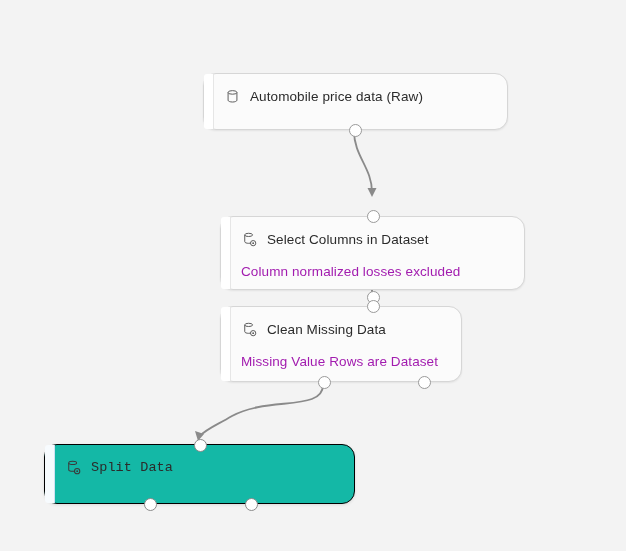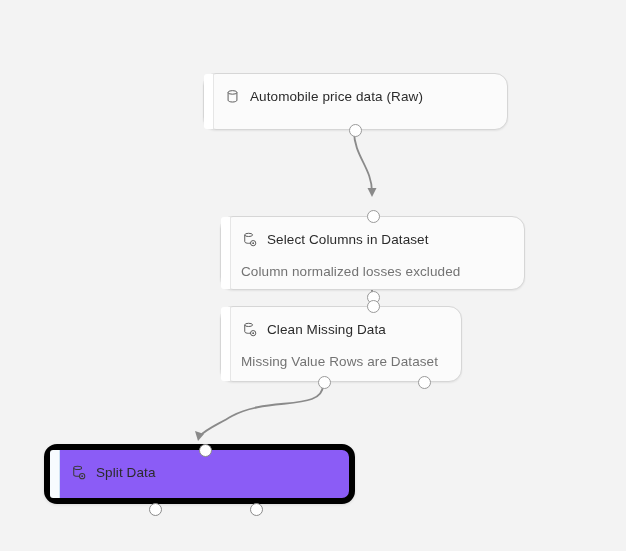--- a/index.html
+++ b/index.html
@@ -39,23 +39,24 @@
   }
   .node .accent {
     position: absolute;
     left: 0; top: 0; bottom: 0;
     width: 9px;
     background: #ffffff;
     border-right: 1px solid #e6e6e6;
     border-radius: 3px 0 0 3px;
   }
   .node.selected {
-    background: #8b5cf6;
-    border: 6px solid #000000;
+    background: #14b8a6;
+    border: 1px solid #000000;
     box-shadow: 0 1px 3px rgba(0,0,0,0.10);
+    font-family: Liberation Mono, monospace;
   }
   .node.selected .accent {
     background: #f7fbfe;
     border-right: 1px solid #cfe2f3;
   }
   .node-header {
     position: absolute;
     left: 20px;
     top: 14px;
     right: 10px;
@@ -68,21 +69,21 @@
     color: #2b2b2b;
     letter-spacing: 0.1px;
     white-space: nowrap;
   }
   .node-subtitle {
     position: absolute;
     left: 20px;
     top: 47px;
     right: 12px;
     font-size: 13.5px;
-    color: #737373;
+    color: #a21caf;
     letter-spacing: 0.1px;
     white-space: nowrap;
   }
   .icon {
     display: inline-flex;
     width: 17px;
     height: 17px;
     align-items: center;
     justify-content: center;
     flex: 0 0 auto;

